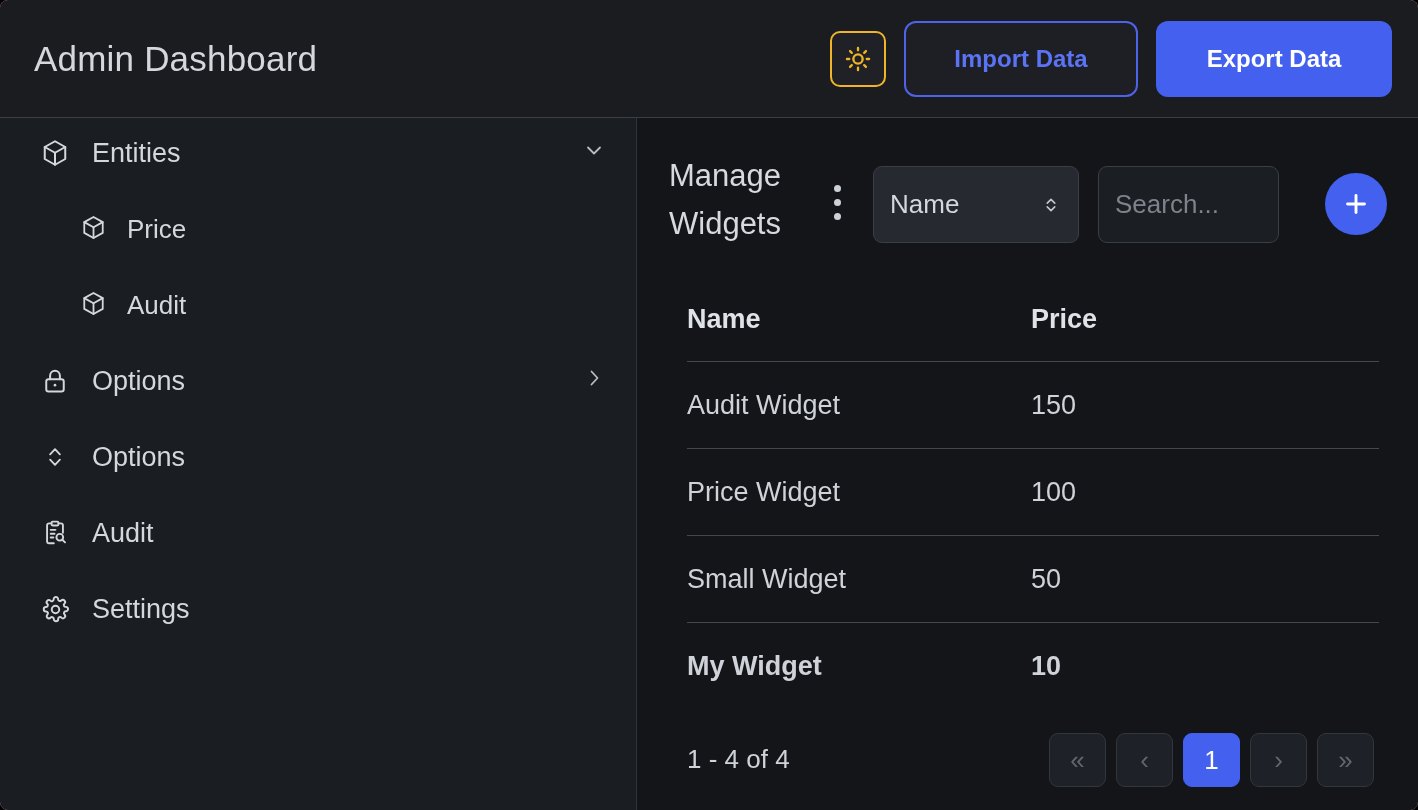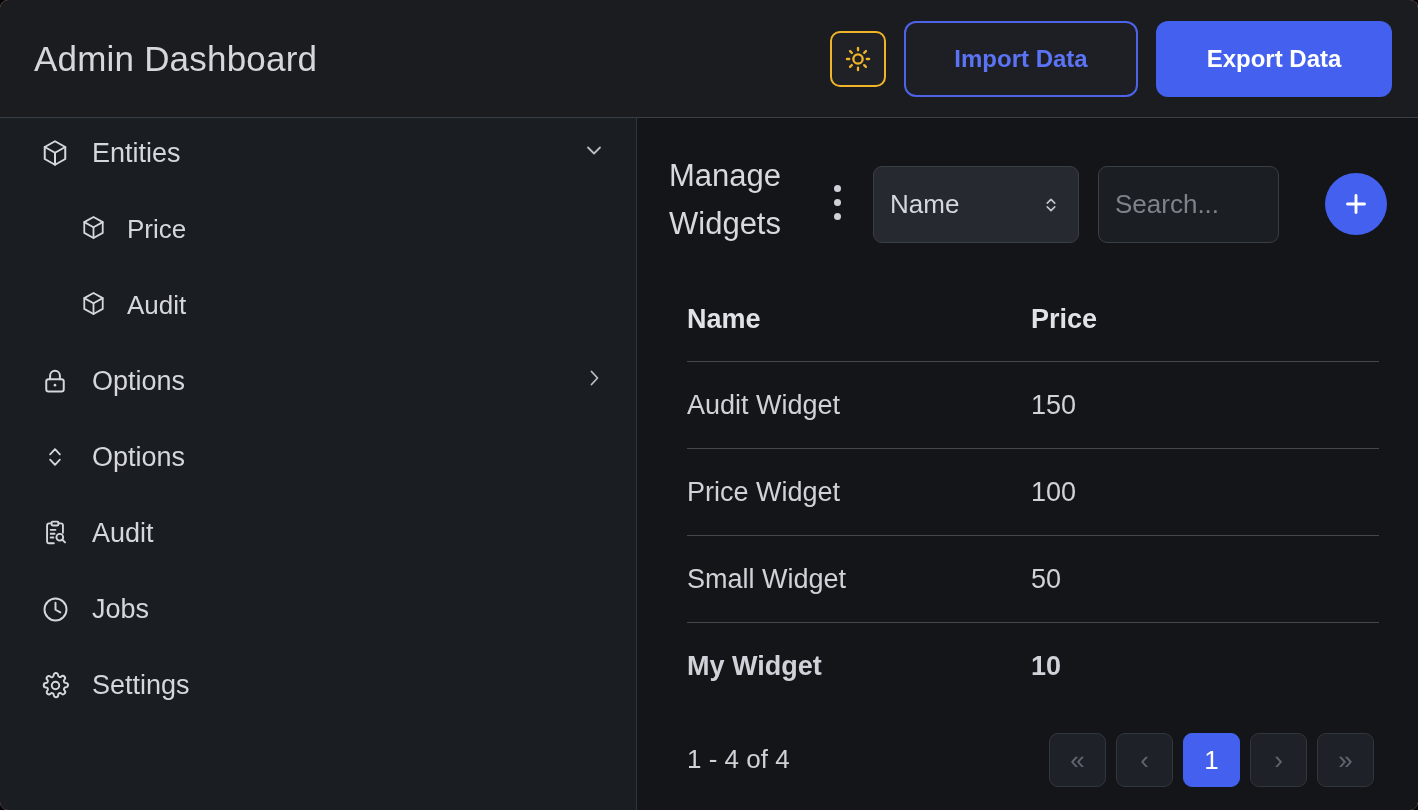--- a/index.html
+++ b/index.html
@@ -456,29 +456,20 @@
             <line x1="8.3" y1="9.3" x2="12.4" y2="9.3"></line>
             <line x1="8.3" y1="12.6" x2="11.6" y2="12.6"></line>
             <line x1="8.3" y1="15.9" x2="10.6" y2="15.9"></line>
             <circle cx="16.1" cy="15.6" r="2.9"></circle>
             <line x1="18.3" y1="17.8" x2="20.6" y2="20.1"></line>
           </svg>
         </span>
         <span class="nav-label">Audit</span>
       </div>
 
-      <div class="nav-item">
-        <span class="nav-icon">
-          <svg width="29" height="29" viewBox="0 0 24 24" fill="none" stroke="#d4d7dc" stroke-width="1.6" stroke-linecap="round" stroke-linejoin="round">
-            <circle cx="12" cy="12" r="9.1"></circle>
-            <polyline points="12 6.4 12 12.2 16 14.4"></polyline>
-          </svg>
-        </span>
-        <span class="nav-label">Jobs</span>
-      </div>
 
       <div class="nav-item">
         <span class="nav-icon">
           <svg width="29" height="29" viewBox="0 0 24 24" fill="none" stroke="#d4d7dc" stroke-width="1.6" stroke-linecap="round" stroke-linejoin="round">
             <circle cx="12" cy="12" r="3.1"></circle>
             <path d="M19.1 14.4a1.5 1.5 0 0 0 .3 1.66l.06.06a1.83 1.83 0 1 1-2.6 2.6l-.05-.06a1.5 1.5 0 0 0-1.66-.3 1.5 1.5 0 0 0-.91 1.37v.17a1.83 1.83 0 1 1-3.66 0v-.09a1.5 1.5 0 0 0-.98-1.37 1.5 1.5 0 0 0-1.66.3l-.06.06a1.83 1.83 0 1 1-2.6-2.6l.06-.05a1.5 1.5 0 0 0 .3-1.66 1.5 1.5 0 0 0-1.37-.91h-.17a1.83 1.83 0 0 1 0-3.66h.09a1.5 1.5 0 0 0 1.37-.98 1.5 1.5 0 0 0-.3-1.66l-.06-.06a1.83 1.83 0 1 1 2.6-2.6l.05.06a1.5 1.5 0 0 0 1.66.3h.07a1.5 1.5 0 0 0 .91-1.37v-.17a1.83 1.83 0 1 1 3.66 0v.09a1.5 1.5 0 0 0 .91 1.37 1.5 1.5 0 0 0 1.66-.3l.06-.06a1.83 1.83 0 1 1 2.6 2.6l-.06.05a1.5 1.5 0 0 0-.3 1.66v.07a1.5 1.5 0 0 0 1.37.91h.17a1.83 1.83 0 1 1 0 3.66h-.09a1.5 1.5 0 0 0-1.37.91z"></path>
           </svg>
         </span>
         <span class="nav-label">Settings</span>
       </div>

